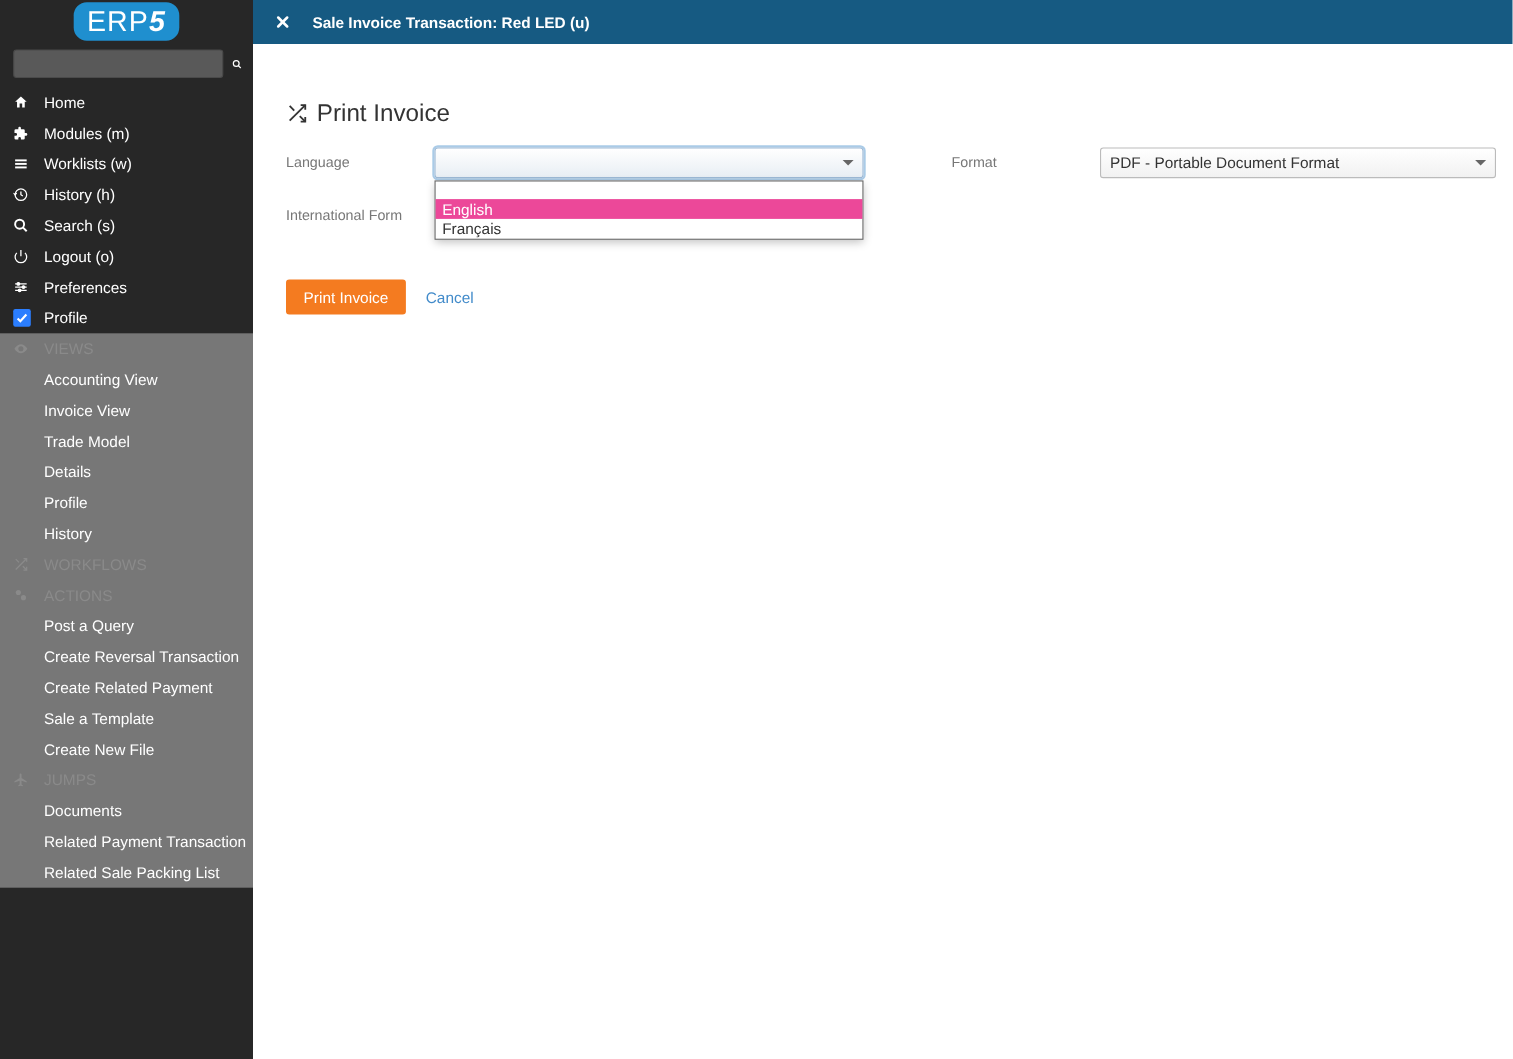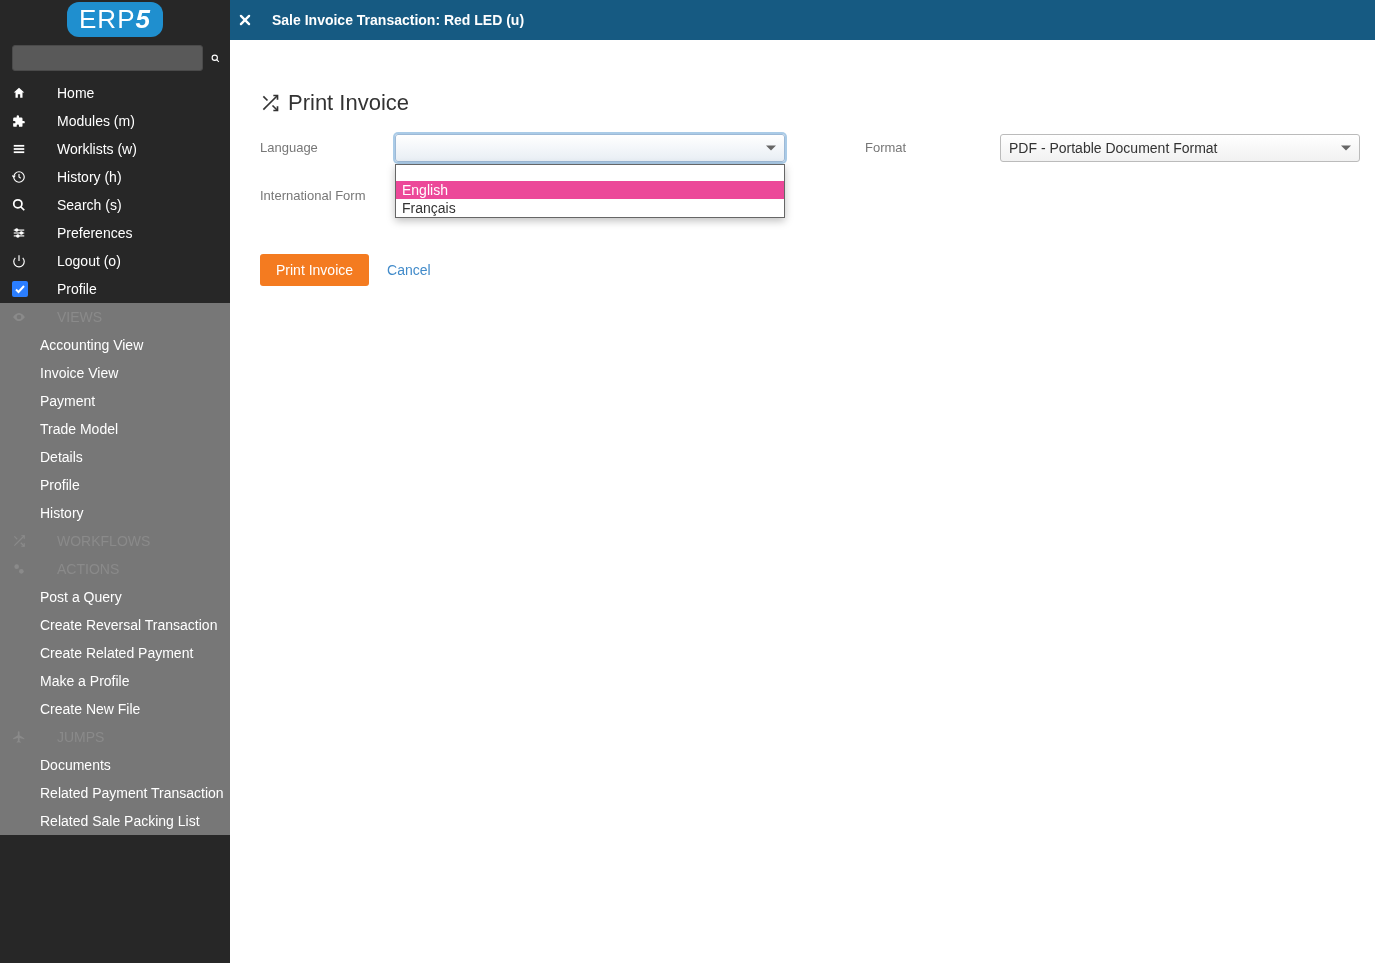--- a/index.html
+++ b/index.html
@@ -63,21 +63,20 @@
   .nav-list { list-style: none; }
   .nav-list li {
     display: flex;
     align-items: center;
     padding: 3px 12px;
     font-size: 14px;
     line-height: 22px;
     color: #fff;
     cursor: pointer;
     white-space: nowrap;
-    gap: 17px;
   }
   .nav-list li .icon {
     width: 28px;
     display: inline-flex;
     align-items: center;
     justify-content: flex-start;
     color: #fff;
   }
   .nav-list li .icon svg { width: 14px; height: 14px; }
   .nav-list li.section-header-dim {
@@ -103,21 +102,21 @@
 
   
   .topbar {
     position: absolute;
     left: 230px; top: 0; right: 0;
     height: 40px;
     background: #165a82;
     color: #fff;
     display: flex;
     align-items: center;
-    padding: 0 8px;
+    padding: 0 20px;
     font-weight: 600;
     font-size: 14px;
   }
   .topbar .close-icon {
     width: 14px; height: 14px;
     margin-right: 20px;
   }
   
   .main {
     position: absolute;
@@ -293,38 +292,38 @@
           <svg viewBox="0 0 24 24" fill="none" stroke="currentColor" stroke-width="3">
             <circle cx="10" cy="10" r="7"></circle>
             <line x1="21" y1="21" x2="15" y2="15"></line>
           </svg>
         </span>
         <span>Search (s)</span>
       </li>
     <li>
         <span class="icon">
           <svg viewBox="0 0 24 24" fill="none" stroke="currentColor" stroke-width="2">
+            <path d="M18.36 6.64a9 9 0 11-12.73 0"></path>
+            <line x1="12" y1="2" x2="12" y2="12"></line>
+          </svg>
+        </span>
+        <span>Logout (o)</span>
+      </li>
+    <li>
+        <span class="icon">
+          <svg viewBox="0 0 24 24" fill="none" stroke="currentColor" stroke-width="2">
             <line x1="3" y1="7" x2="21" y2="7"></line>
             <line x1="3" y1="12" x2="21" y2="12"></line>
             <line x1="3" y1="17" x2="21" y2="17"></line>
             <circle cx="8" cy="7" r="2" fill="currentColor"></circle>
             <circle cx="16" cy="12" r="2" fill="currentColor"></circle>
             <circle cx="10" cy="17" r="2" fill="currentColor"></circle>
           </svg>
         </span>
         <span>Preferences</span>
-      </li>
-    <li>
-        <span class="icon">
-          <svg viewBox="0 0 24 24" fill="none" stroke="currentColor" stroke-width="2">
-            <path d="M18.36 6.64a9 9 0 11-12.73 0"></path>
-            <line x1="12" y1="2" x2="12" y2="12"></line>
-          </svg>
-        </span>
-        <span>Logout (o)</span>
       </li>
     <li>
       <span class="editable-check">
           <svg viewBox="0 0 24 24" fill="none" stroke="#fff" stroke-width="4">
             <polyline points="4 13 9 18 20 6"></polyline>
           </svg>
         </span>
       <span>Profile</span>
     </li>
   </ul>
@@ -338,23 +337,20 @@
           </span>
           <span>VIEWS</span>
         </li>
       <li class="sub">
           <span>Accounting View</span>
         </li>
       <li class="sub">
           <span>Invoice View</span>
         </li>
       <li class="sub">
-          <span>Payment</span>
-        </li>
-      <li class="sub">
           <span>Trade Model</span>
         </li>
       <li class="sub">
           <span>Details</span>
         </li>
       <li class="sub">
           <span>Profile</span>
         </li>
       <li class="sub">
           <span>History</span>
@@ -383,21 +379,21 @@
       <li class="sub">
           <span>Post a Query</span>
         </li>
       <li class="sub">
           <span>Create Reversal Transaction</span>
         </li>
       <li class="sub">
           <span>Create Related Payment</span>
         </li>
       <li class="sub">
-          <span>Make a Profile</span>
+          <span>Sale a Template</span>
         </li>
       <li class="sub">
           <span>Create New File</span>
         </li>
       <li class="section-header-dim">
           <span class="icon">
             <svg viewBox="0 0 24 24" fill="currentColor">
               <path d="M21 16v-2l-8-5V3.5a1.5 1.5 0 00-3 0V9l-8 5v2l8-2.5V19l-2 1.5V22l3.5-1 3.5 1v-1.5L13 19v-5.5l8 2.5z"></path>
             </svg>
           </span>

